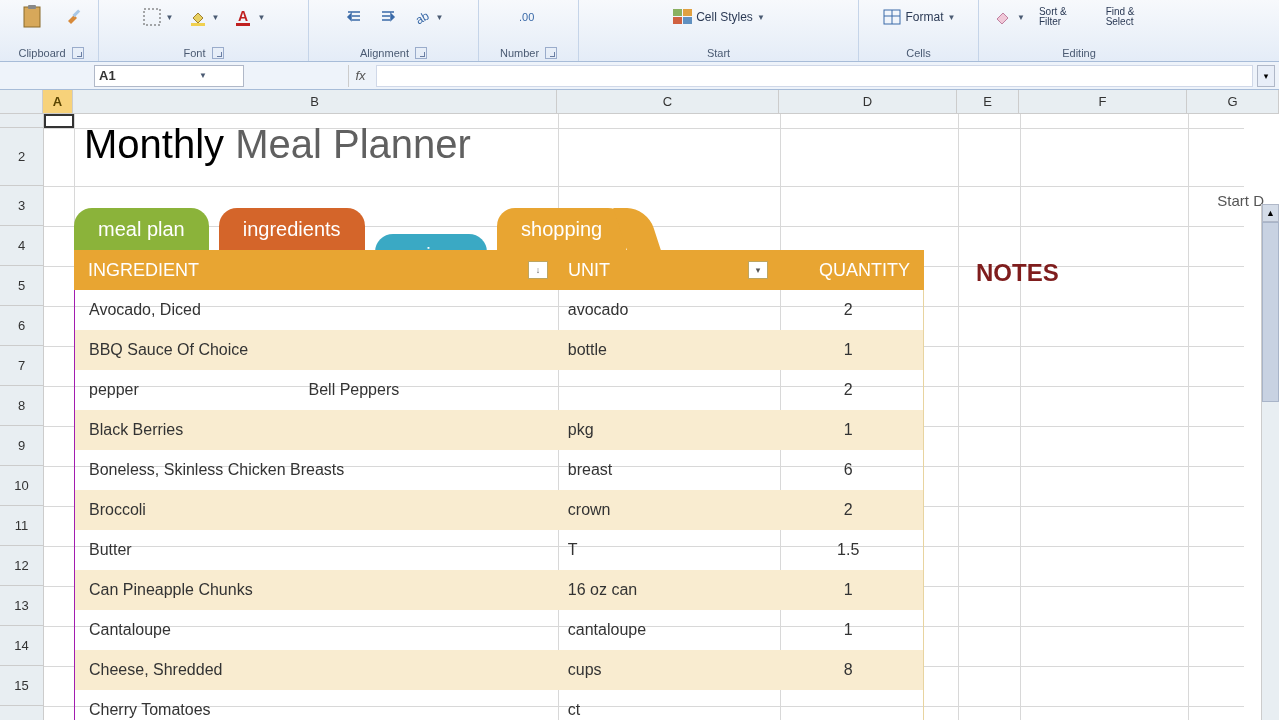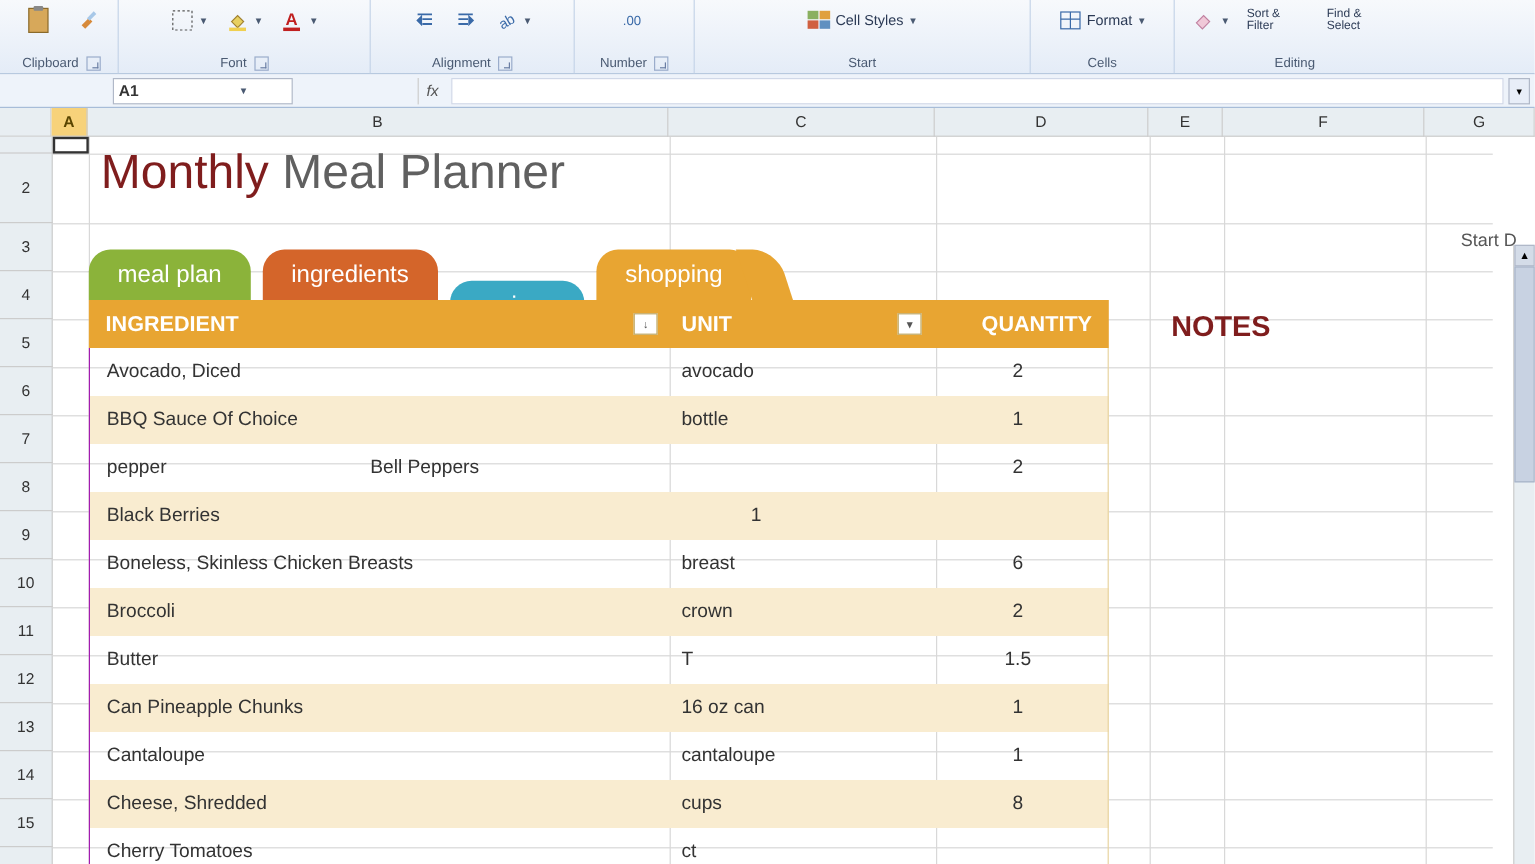--- a/index.html
+++ b/index.html
@@ -36,38 +36,38 @@
 .headers-row { display: flex; }
 .body-row { display: flex; }
 
 .sheet-content { position: relative; width: 1200px; }
 .gridlines { position: absolute; inset: 0; }
 .gl-col { position: absolute; top: 0; bottom: 0; width: 1px; background: #d8d8d8; }
 .gl-row { position: absolute; left: 0; right: 0; height: 1px; background: #d8d8d8; }
 
 
 .title-wrap { position: absolute; left: 40px; top: 8px; font-size: 40px; font-weight: 300; }
-.title-accent { color: #7f1d1d; font-weight: 400; }
+.title-accent { color: #000000; font-weight: 400; }
 .title-rest { color: #606060; }
 
 .start-label { position: absolute; right: -20px; top: 78px; font-size: 15px; color: #555; text-align: right; }
 
 
 .tab-strip { position: absolute; left: 30px; top: 94px; display: flex; gap: 10px; }
 .tab-shape { height: 42px; padding: 0 24px; border-radius: 18px 18px 0 0; display: flex; align-items: center; font-size: 20px; color: #fff; position: relative; }
 .tab-shape.green { background: #8bb33a; }
 .tab-shape.orange { background: #d4652a; text-align: right; }
 .tab-shape.blue { background: #3aa9c4; margin-top: 26px; }
 .tab-shape.gold { background: #e8a532; }
 .tab-shape.gold::after { content: ""; position: absolute; right: -28px; top: 0; width: 34px; height: 42px; background: #e8a532; border-radius: 0 20px 0 0; transform: skewX(18deg); }
 
 
 .data-table { position: absolute; left: 30px; top: 136px; width: 850px; }
 .data-head { display: flex; background: #e8a532; height: 40px; }
-.data-head-cell { color: #fff; font-weight: bold; font-size: 18px; display: flex; align-items: center; padding: 0 14px; position: relative; text-align: right; }
+.data-head-cell { color: #fff; font-weight: normal; font-size: 18px; display: flex; align-items: center; padding: 0 14px; position: relative; text-align: right; }
 .col-ing { width: 480px; }
 .col-unit { width: 220px; }
 .col-qty { width: 150px; justify-content: flex-end; }
 .filter-btn { position: absolute; right: 6px; top: 50%; transform: translateY(-50%); width: 20px; height: 18px; background: #fff; border: 1px solid #bda560; display: flex; align-items: center; justify-content: center; font-size: 9px; color: #555; }
 .data-row { display: flex; height: 40px; align-items: center; border-left: 1px solid #a21caf; border-right: 1px solid #e8d4a0; }
 .data-row.alt { background: #f9ecd0; }
 .data-cell { padding: 0 14px; font-size: 16px; color: #333; }
 .data-cell.col-qty { text-align: center; width: 150px; }
 .data-cell.col-ing { font-weight: 500; }
 
@@ -362,20 +362,21 @@
               <div class="data-cell col-unit" style="width: 220px;">bottle</div>
               <div class="data-cell col-qty" style="width: 150px;">1</div>
             </div>
             <div class="data-row">
               <div class="data-cell col-unit" style="width: 220px;">pepper</div>
               <div class="data-cell col-ing" style="width: 480px;">Bell Peppers</div>
               <div class="data-cell col-qty" style="width: 150px;">2</div>
             </div>
             <div class="data-row alt">
               <div class="data-cell col-ing" style="width: 480px;">Black Berries</div>
+              <div class="data-cell col-unit" style="width: 220px;">pkg</div>
               <div class="data-cell col-qty" style="width: 150px;">1</div>
             </div>
             <div class="data-row">
               <div class="data-cell col-ing" style="width: 480px;">Boneless, Skinless Chicken Breasts</div>
               <div class="data-cell col-unit" style="width: 220px;">breast</div>
               <div class="data-cell col-qty" style="width: 150px;">6</div>
             </div>
             <div class="data-row alt">
               <div class="data-cell col-ing" style="width: 480px;">Broccoli</div>
               <div class="data-cell col-unit" style="width: 220px;">crown</div>

